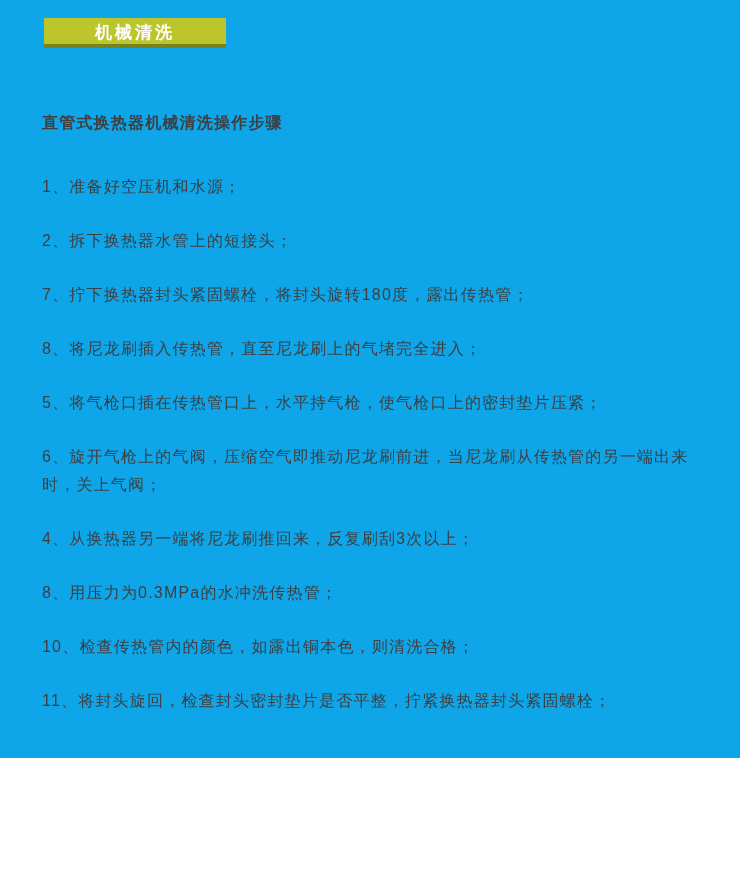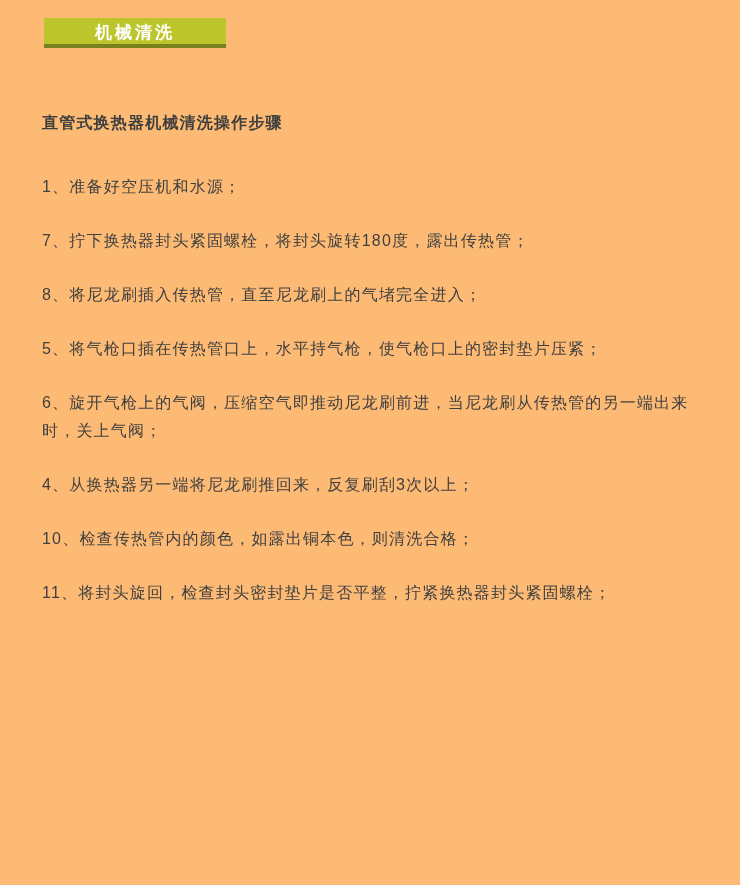--- a/index.html
+++ b/index.html
@@ -3,22 +3,22 @@
 <meta charset="utf-8">
 <style>
   html, body {
     margin: 0;
     padding: 0;
     background: #ffffff;
   }
   .page {
     position: relative;
     width: 740px;
-    height: 885px;
-    background: #fdba74;
+    height: 758px;
+    background: #0ea5e9;
     overflow: hidden;
     font-family: "Liberation Sans", "DejaVu Sans", sans-serif;
     color: #3f3f3f;
   }
   .tab {
     display: inline-block;
     margin: 18px 0 0 44px;
     width: 182px;
     height: 30px;
     line-height: 30px;
@@ -71,24 +71,26 @@
     <span>机械清洗</span>
   </button>
 
   <div class="content">
 
 
     <h3 class="section-heading">直管式换热器机械清洗操作步骤</h3>
 
     <div class="steps">
       <p>1、准备好空压机和水源；</p>
+      <p>2、拆下换热器水管上的短接头；</p>
       <p>7、拧下换热器封头紧固螺栓，将封头旋转180度，露出传热管；</p>
       <p>8、将尼龙刷插入传热管，直至尼龙刷上的气堵完全进入；</p>
       <p>5、将气枪口插在传热管口上，水平持气枪，使气枪口上的密封垫片压紧；</p>
       <p>6、旋开气枪上的气阀，压缩空气即推动尼龙刷前进，当尼龙刷从传热管的另一端出来时，关上气阀；</p>
       <p>4、从换热器另一端将尼龙刷推回来，反复刷刮3次以上；</p>
+      <p>8、用压力为0.3MPa的水冲洗传热管；</p>
       <p>10、检查传热管内的颜色，如露出铜本色，则清洗合格；</p>
       <p>11、将封头旋回，检查封头密封垫片是否平整，拧紧换热器封头紧固螺栓；</p>
     </div>
 
   </div>
 
 </div>
 
 </body></html>

